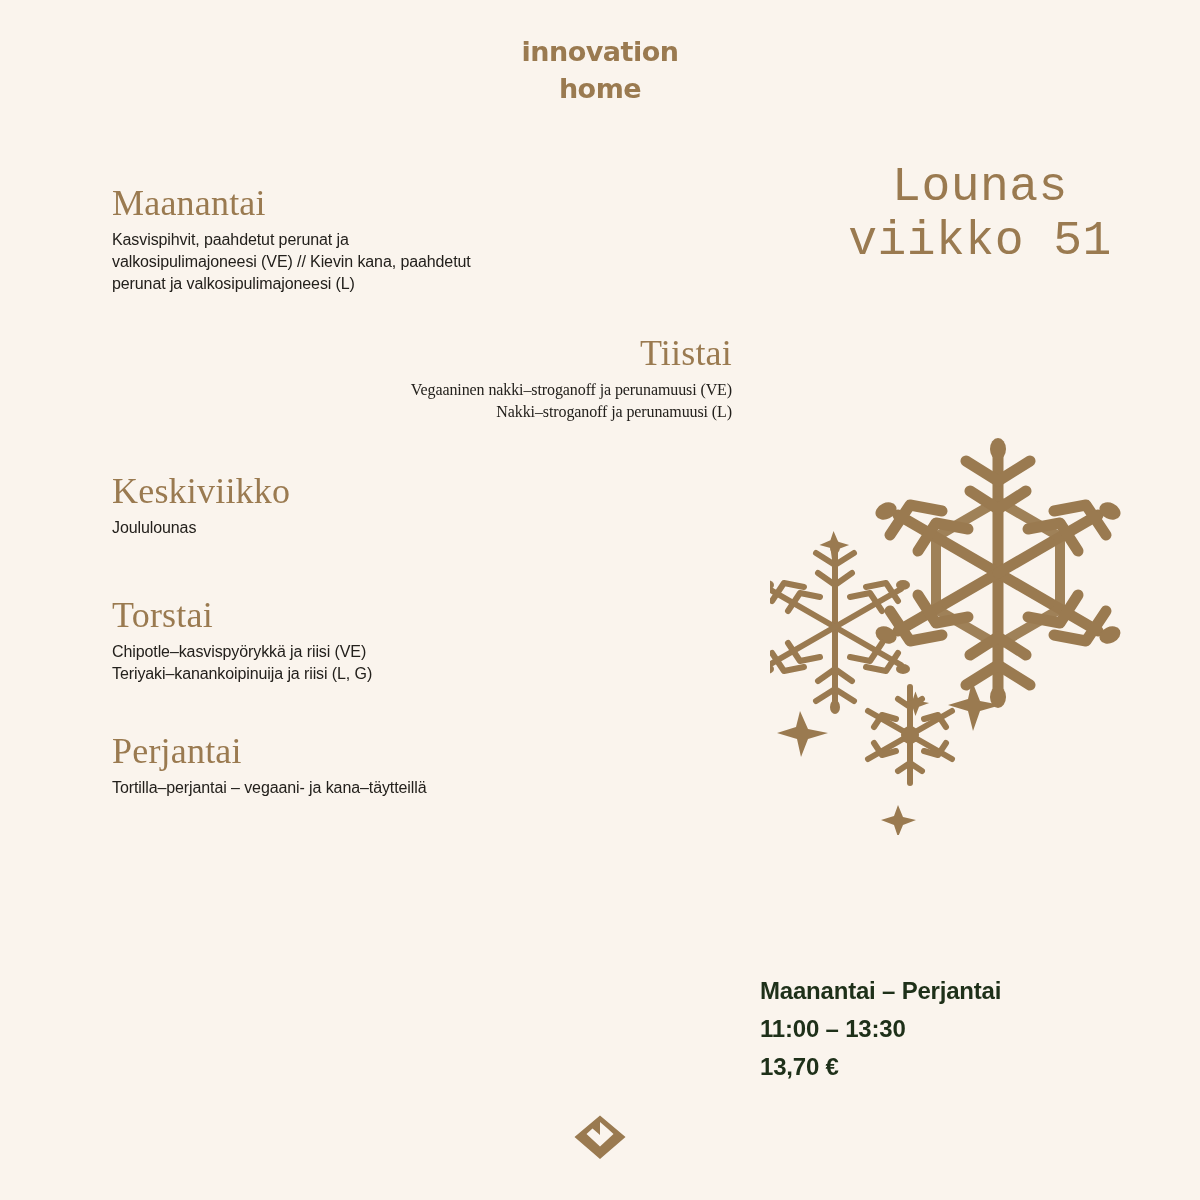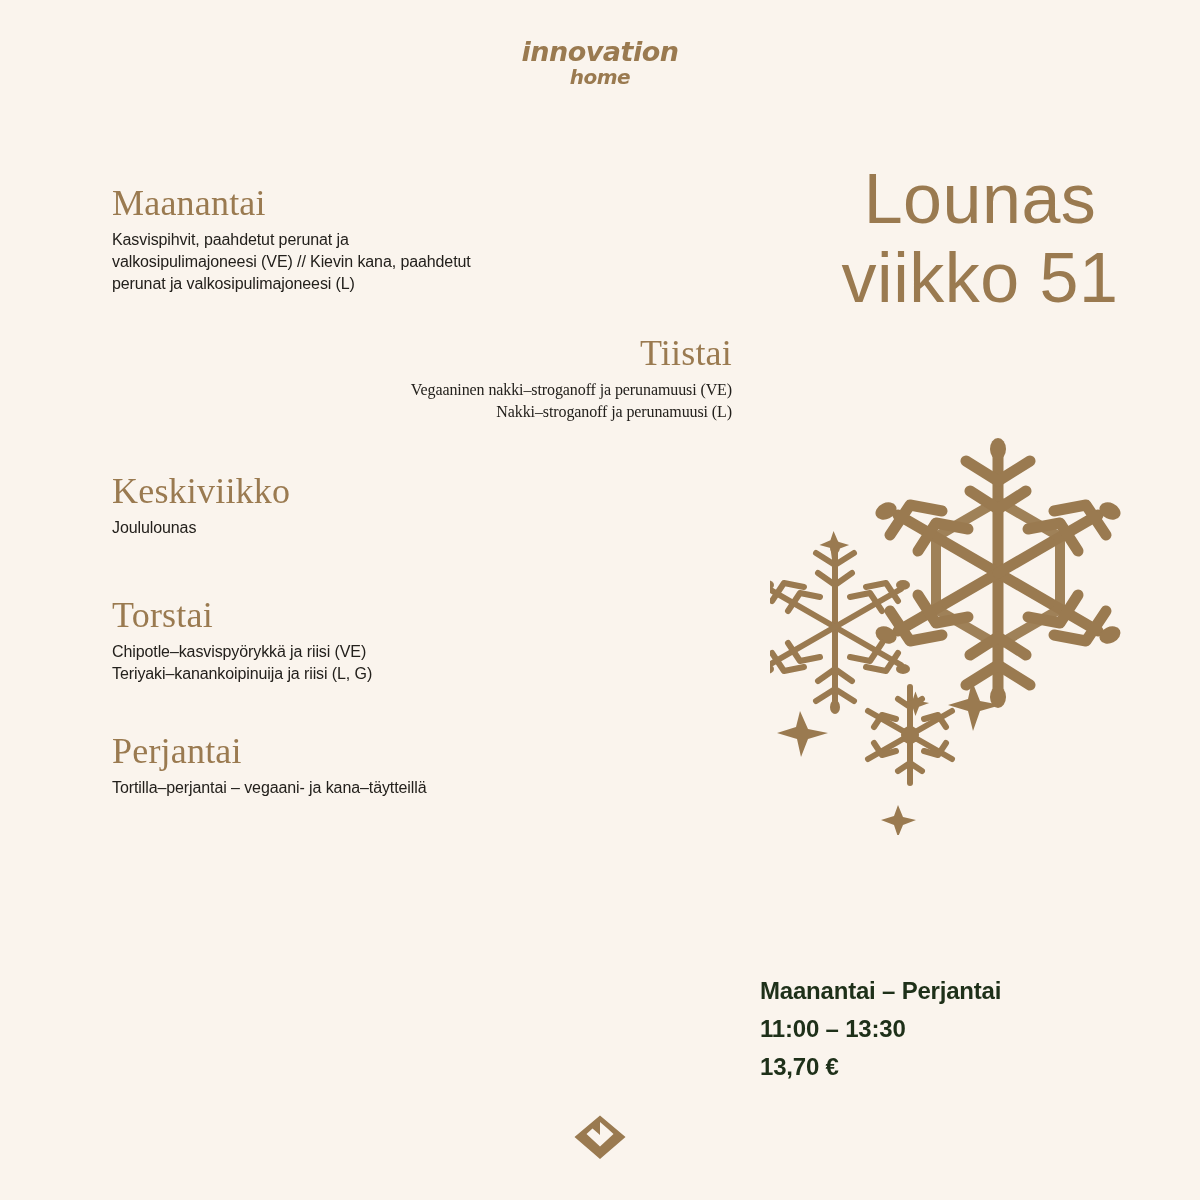--- a/index.html
+++ b/index.html
@@ -24,28 +24,27 @@
     text-align: center;
     line-height: 1;
     user-select: none;
   }
   .brand-logo .brand-line {
     display: block;
     color: #9a7a50;
     font-family: "DejaVu Sans", sans-serif;
     font-weight: bold;
     letter-spacing: -0.5px;
-    font-style: italic;
   }
   .brand-logo .brand-line-1 {
     font-size: 27px;
   }
   .brand-logo .brand-line-2 {
-    font-size: 20px;
-    margin-top: 2px;
+    font-size: 27px;
+    margin-top: 10px;
   }
 
   
   .menu-column {
     position: absolute;
     left: 112px;
     top: 185px;
     width: 620px;
   }
   .day-block {
@@ -86,22 +85,22 @@
     width: 440px;
     height: 1200px;
   }
   .poster-title {
     position: absolute;
     top: 160px;
     left: 0;
     width: 440px;
     text-align: center;
     color: #9a7a50;
-    font-family: Liberation Sans, sans-serif;
-    font-size: 70px;
+    font-family: Liberation Mono, monospace;
+    font-size: 48px;
     line-height: 1.13;
     letter-spacing: 0.5px;
   }
   .poster-title span { display: block; }
 
   .snow-art {
     position: absolute;
     top: 405px;
     left: 10px;
     width: 380px;

